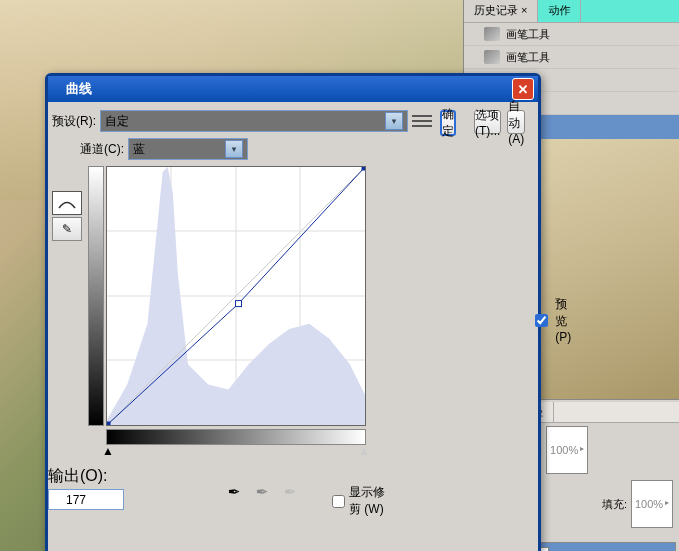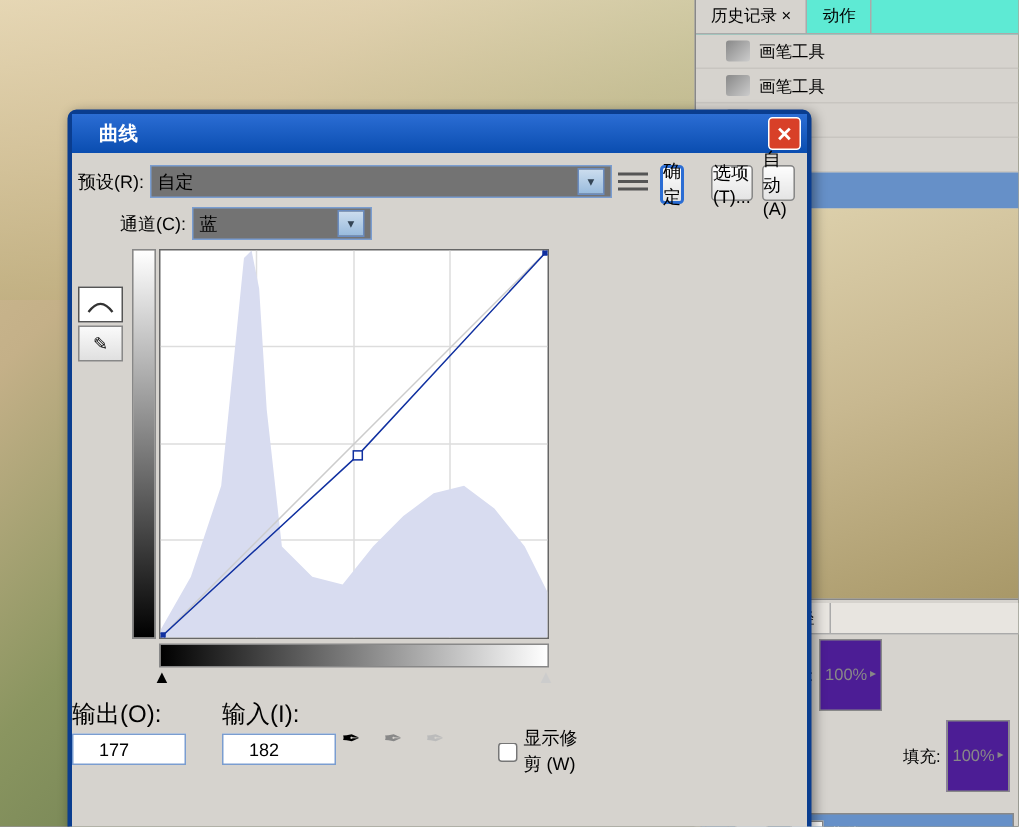--- a/index.html
+++ b/index.html
@@ -11,21 +11,21 @@
 .panel-tabs{display:flex;background:#5eead4;height:22px;border-bottom:1px solid #aaa}
 .ptab{padding:3px 10px;border-right:1px solid #aaa;cursor:pointer}
 .ptab.active{background:#d6d3ce}
 .hist-row{display:flex;align-items:center;height:18px;padding:2px 6px;border-bottom:1px solid #c8c5c0}
 .hist-row .brush{width:16px;height:14px;background:linear-gradient(135deg,#888,#ccc);border-radius:2px;margin:0 6px 0 14px}
 .prop-head{background:#6690c8;color:#fff;padding:4px 8px;height:16px}
 .img-pane{height:260px;background:linear-gradient(160deg,#e0d4b0,#c8b890,#a89868);border-bottom:1px solid #888}
 .lay-tabs{display:flex;background:#e8e5e0;height:20px;border-bottom:1px solid #aaa;margin-top:2px}
 .lay-row{display:flex;align-items:center;padding:3px 6px;gap:4px}
 .sel{border:1px solid #888;background:#fff;padding:1px 4px;font-size:11px;height:16px}
-.pct{border:1px solid #888;background:#4c1d95;padding:17px 3px;width:34px;display:inline-flex;justify-content:space-between;color:#888}
+.pct{border:1px solid #888;background:#ffffff;padding:17px 3px;width:34px;display:inline-flex;justify-content:space-between;color:#888}
 .pct .tri{font-size:8px}
 .layer-item{display:flex;align-items:center;height:22px;background:#fff;border:1px solid #888;margin:11px 3px;padding:2px;font-size:11px}
 .layer-item.sel-item{background:#6690c8;color:#fff}
 .eye{width:14px;height:14px;border:1px solid #888;display:flex;align-items:center;justify-content:center;margin-right:4px}
 .thumb{width:20px;height:16px;background:#fff;border:1px solid #888;margin-right:4px}
 .thumb.mask{background:#fff}
 .link{font-size:10px;margin:0 3px}
 
 
 .dlg{position:absolute;left:45px;top:73px;width:490px;height:478px;border:3px solid #0a3d8f;border-radius:6px;background:#d6d3ce;box-shadow:2px 2px 8px rgba(0,0,0,.4)}
@@ -194,39 +194,39 @@
             <rect id="p2" class="pt end" width="6" height="6" x="255" y="-3"></rect>
           </svg>
           <div class="hgrad"></div>
           <span class="atri" style="left:14px;top:278px">▲</span>
           <span class="atri" style="left:270px;top:278px;color:#ccc">▲</span>
 
           <div class="io" style="left:-40px;top:300px">
             <label>输出(O):</label>
             <input value="177" style="">
           </div>
-          <div class="io" style="left:60px;top:300px">
-            <label>输入(I):</label>
-            <input value="182" style="">
-          </div>
           <div class="droppers" style="left:135px;top:315px">
             <span class="dropper">✒</span>
             <span class="dropper" style="color:#888">✒</span>
             <span class="dropper" style="color:#bbb">✒</span>
           </div>
           <div class="show-clip" style="left:240px;top:318px">
             <input type="checkbox" style="">
             <span>显示修剪 (W)</span>
           </div>
         </div>
       </div>
 
     </div>
 
     <div class="right-col">
       <div class="btn def">确定</div>
       <div style="height:6px"></div>
       <div style="height:6px"></div>
       <div class="btn">选项(T)...</div>
       <div class="btn">自动(A)</div>
+      <label class="chk">
+          <input type="checkbox" checked="" style="">
+          <span>预览(P)</span>
+        </label>
     </div>
   </div>
 </div>
 
 </body></html>

